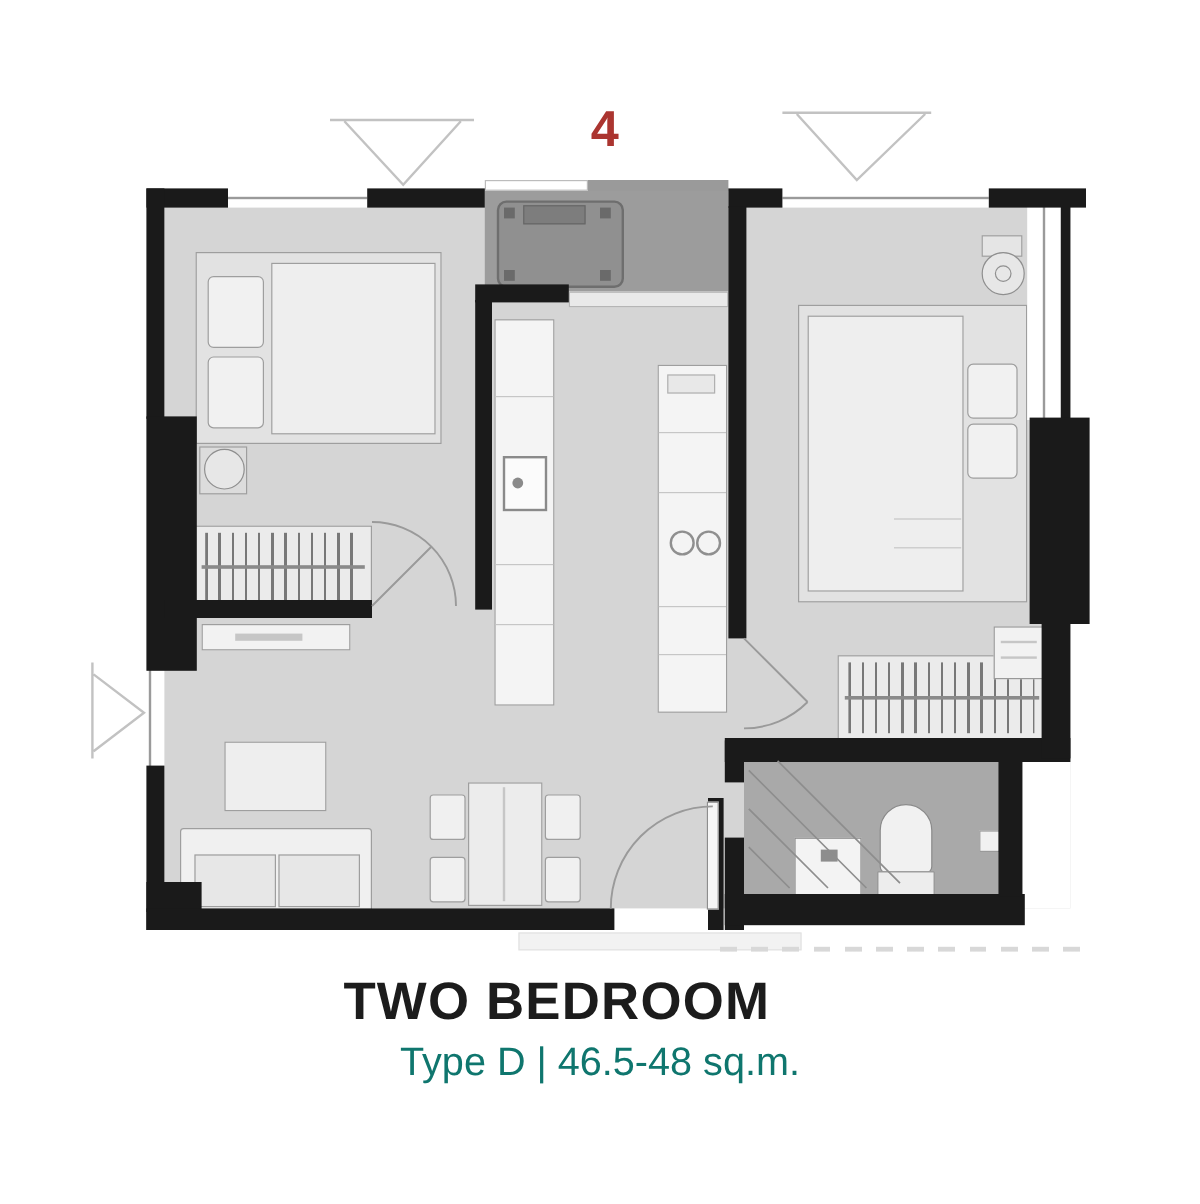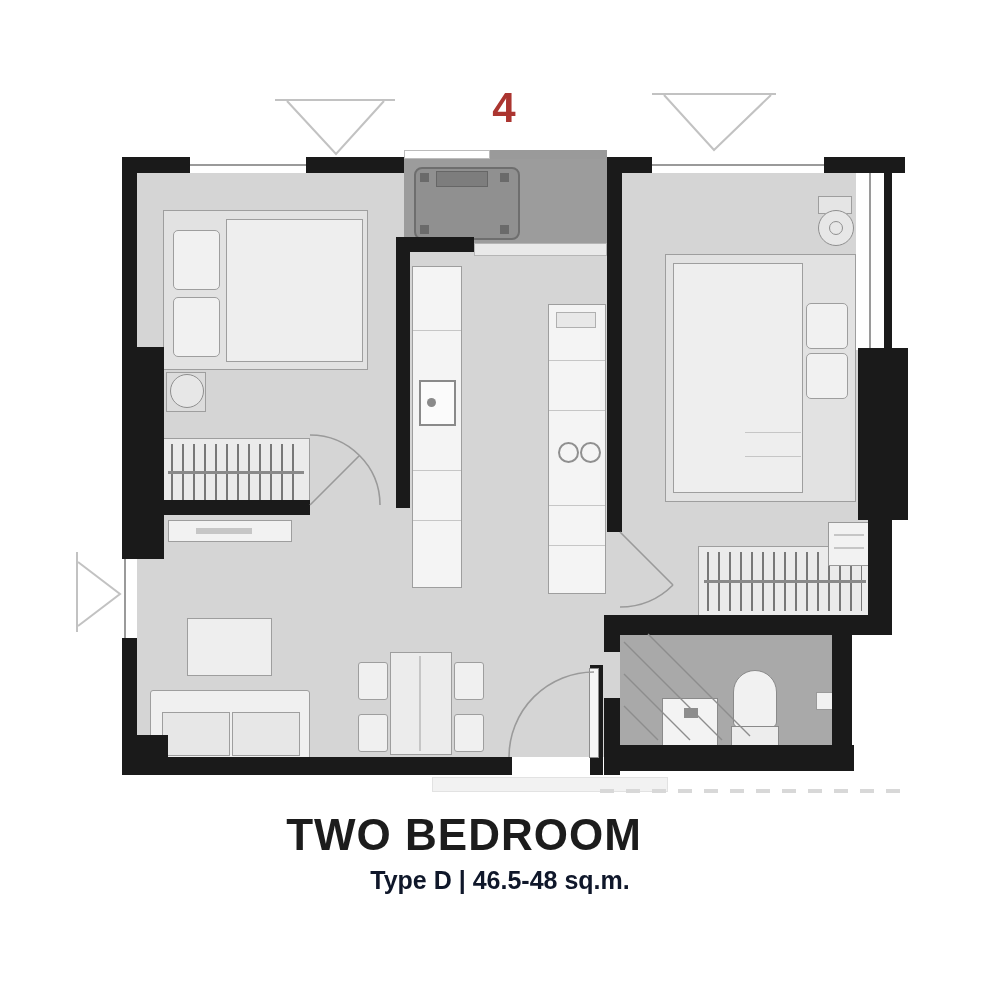--- a/index.html
+++ b/index.html
@@ -14,21 +14,21 @@
   .wline{position:absolute;background:#9a9a9a;}
   .thin{position:absolute;background:#c6c6c6;}
   .circle{border-radius:50%;}
   .hangers{position:absolute;background:repeating-linear-gradient(90deg,#787878 0,#787878 2px,rgba(0,0,0,0) 2px,rgba(0,0,0,0) 11px);}
   .rail{position:absolute;background:#8a8a8a;}
   #unit-number{position:absolute;left:478px;top:84px;width:52px;text-align:center;
                font-size:42px;font-weight:bold;color:#ab3530;}
   #plan-title{position:absolute;left:0;top:810px;width:928px;text-align:center;
               font-size:44px;font-weight:800;letter-spacing:1px;color:#1c1c1c;}
   #plan-subtitle{position:absolute;left:0;top:866px;width:1000px;text-align:center;
-                 font-size:25px;font-weight:700;color:#0f172a;}
+                 font-size:33px;font-weight:400;color:#0f766e;}
   svg.overlay{position:absolute;left:0;top:0;pointer-events:none;}
 </style>
 </head>
 <body>
 
 <div id="canvas">
 
   <div class="floor" style="left:137px;top:172px;width:755px;height:585px;background:#d5d5d5;"></div>
   <div class="floor" style="left:404px;top:157px;width:203px;height:86px;background:#9c9c9c;"></div>
   <div class="floor" style="left:620px;top:635px;width:212px;height:110px;background:#a9a9a9;"></div>

